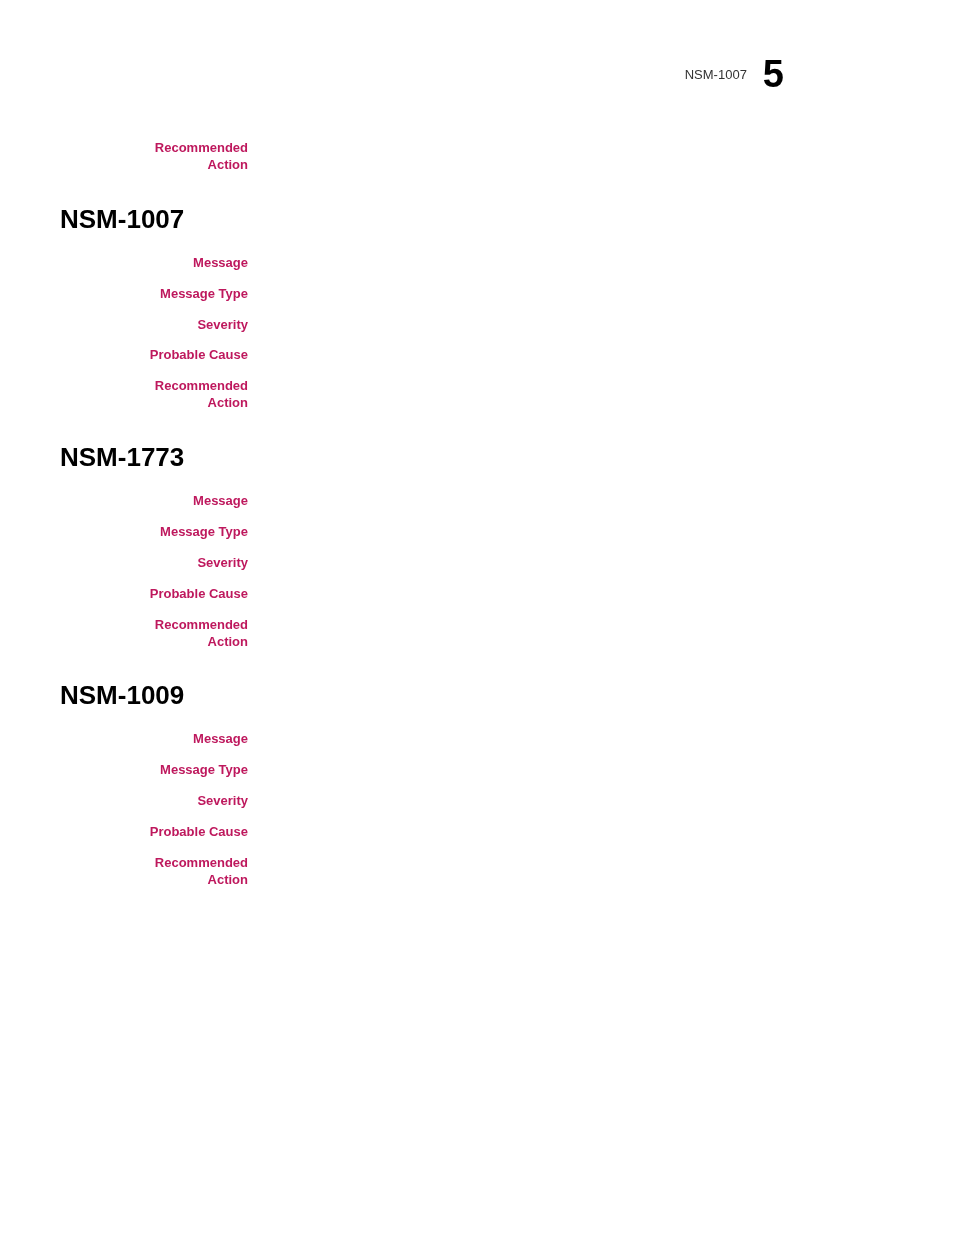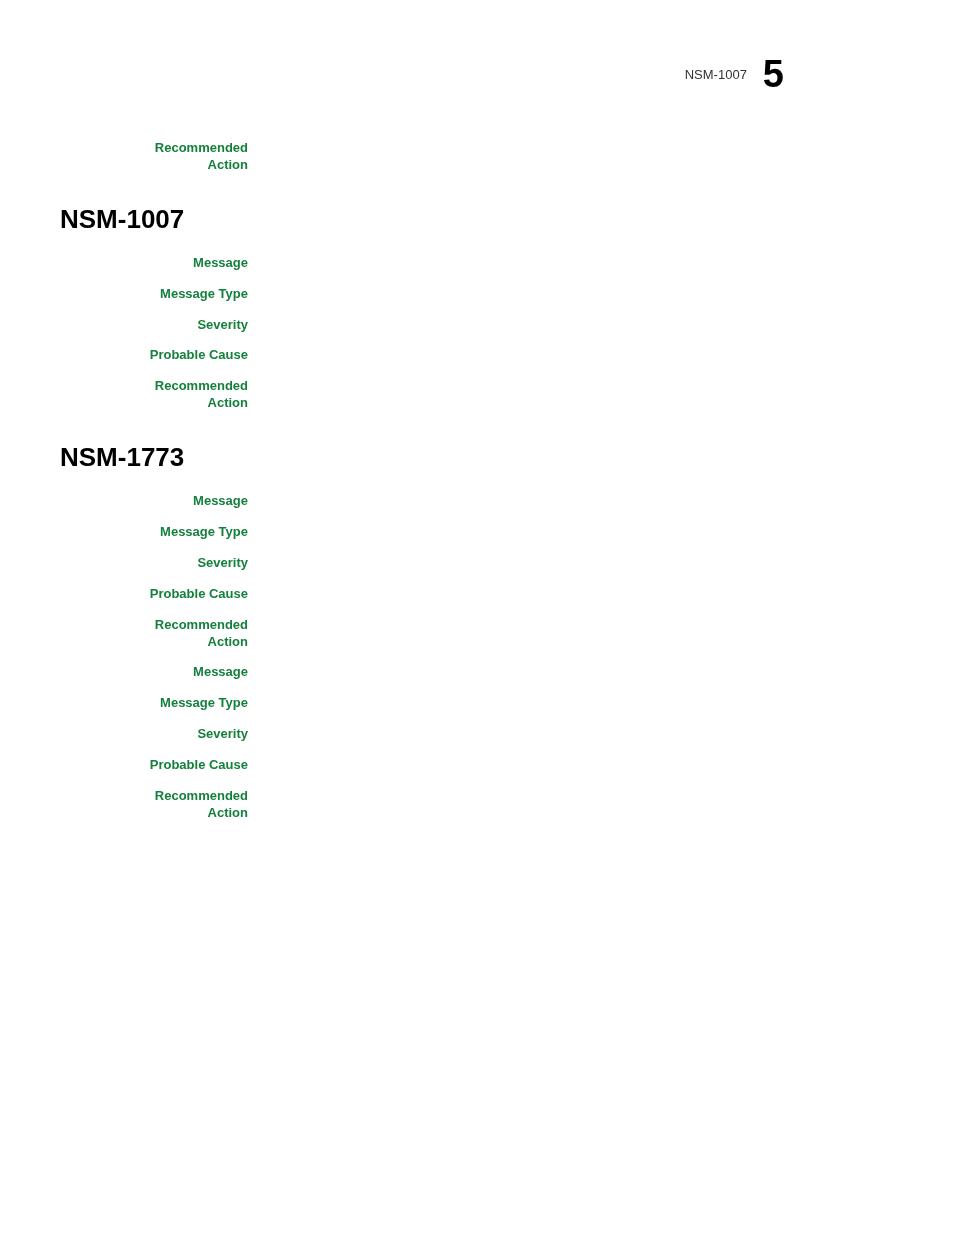--- a/index.html
+++ b/index.html
@@ -55,21 +55,21 @@
       display: flex;
       margin-bottom: 14px;
     }
 
     .field-label {
       width: 200px;
       min-width: 200px;
       text-align: right;
       font-size: 13px;
       font-weight: bold;
-      color: #15803d;
+      color: #be185d;
       padding-right: 12px;
       line-height: 1.3;
     }
 
     .field-value {
       flex: 1;
       font-size: 13px;
       color: #333;
     }
 
@@ -161,20 +161,21 @@
 
       <div class="field-row">
         <div class="field-label">
           Recommended<br>Action
         </div>
         <div class="field-value"></div>
       </div>
     </div>
 
     <div class="section">
+      <div class="section-heading">NSM-1009</div>
 
       <div class="field-row">
         <div class="field-label">Message</div>
         <div class="field-value"></div>
       </div>
 
       <div class="field-row">
         <div class="field-label">Message Type</div>
         <div class="field-value"></div>
       </div>

